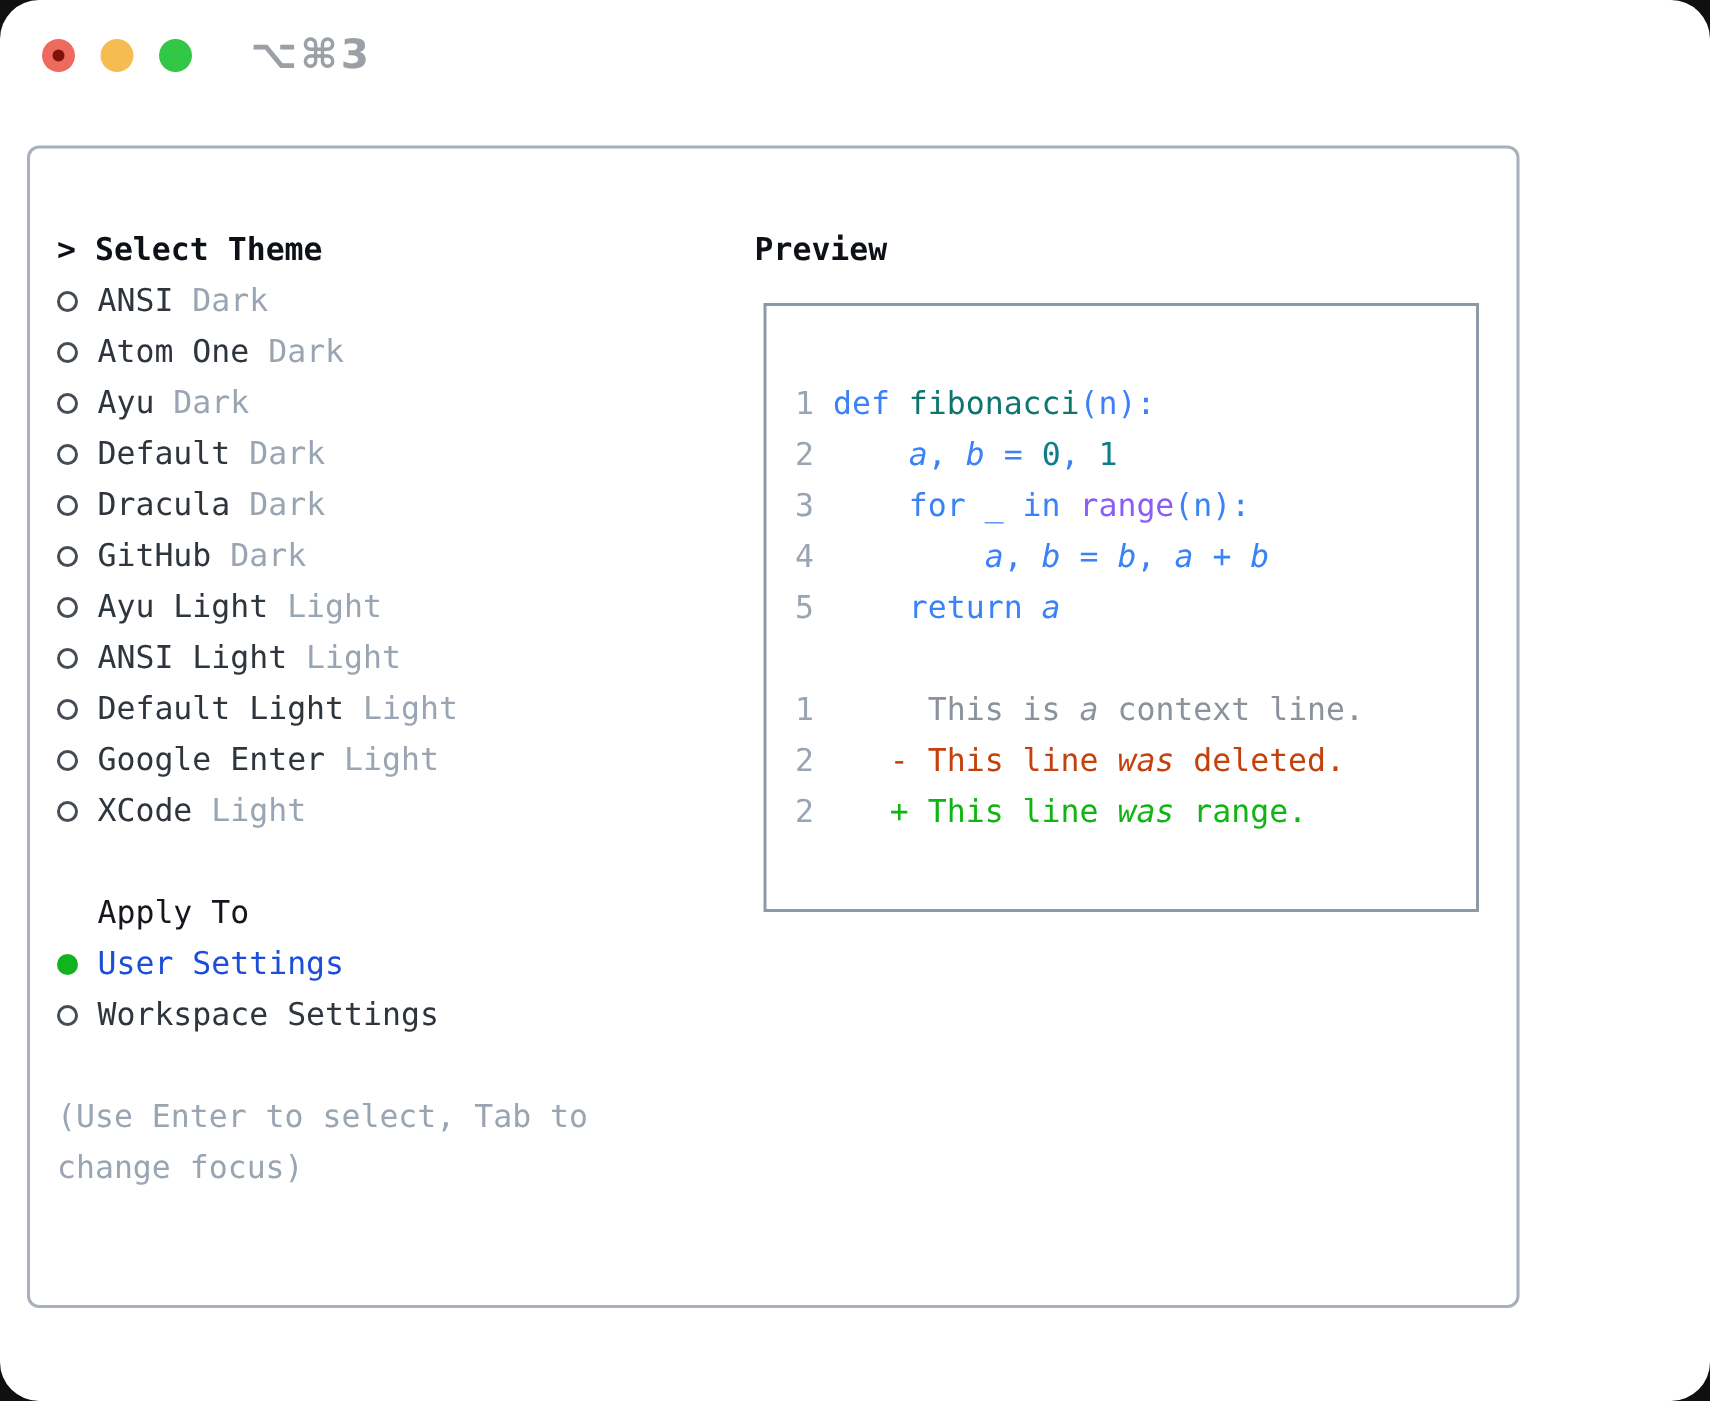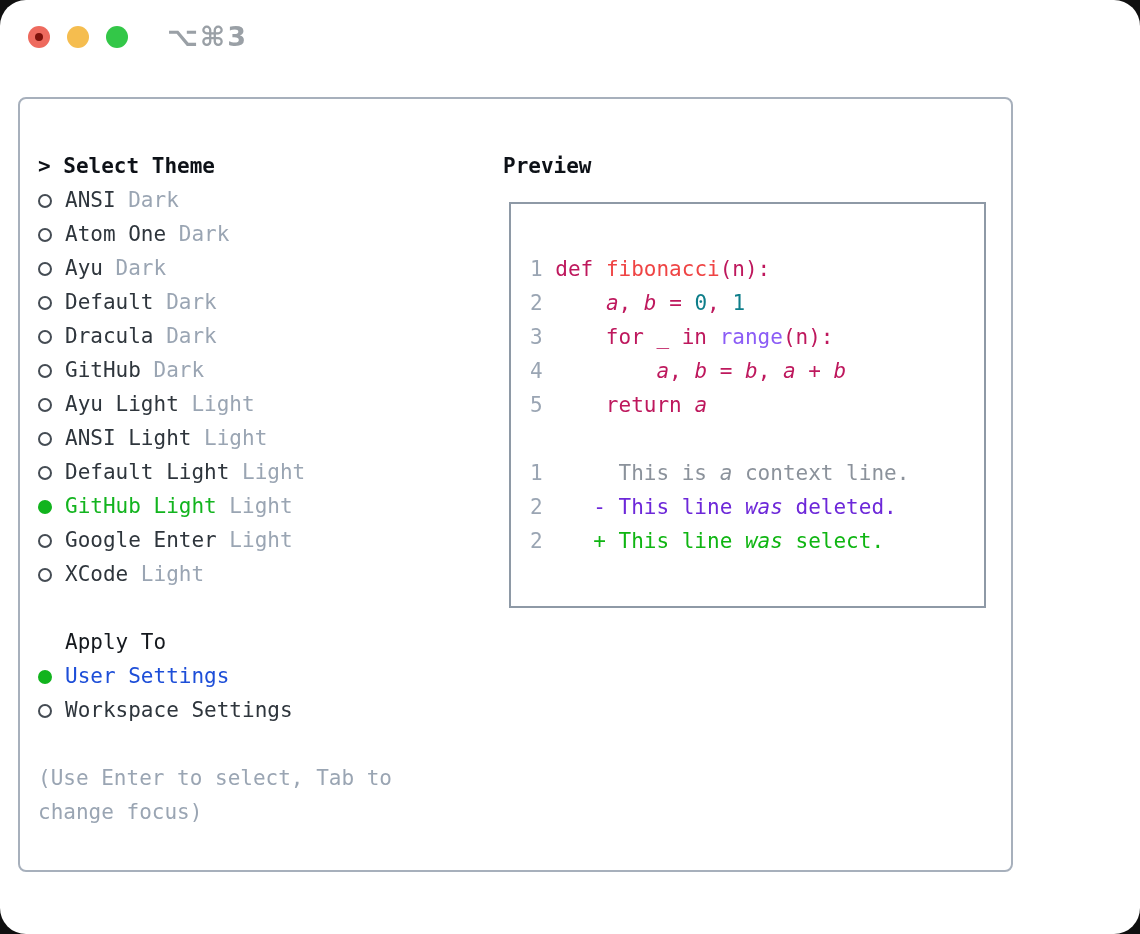--- a/index.html
+++ b/index.html
@@ -49,26 +49,26 @@
   .apply-row .tname{color:#2e353c;}
   .apply-row.selected .tname{color:#1d4ed8;}
   
   .col-right-header{position:absolute;left:483px;top:50px;}
   .preview-box{
     position:absolute;left:489px;top:103px;width:477px;height:406px;
     box-sizing:border-box;border:2px solid #8e99a6;background:#ffffff;
   }
   .code-lines{position:absolute;left:19px;top:48px;}
   .lnum{color:#9aa5b3;}
-  .tk.c-fg{color:#be185d;margin-top:44px;}
-  .tk.c-fn{color:#ef4444;margin-top:32px;}
+  .tk.c-fg{color:#3b82f6;margin-top:44px;}
+  .tk.c-fn{color:#0f766e;margin-top:32px;}
   .tk.c-num{color:#0e7e8a;}
   .tk.c-bi{color:#8b5cf6;}
   .tk.c-ctx{color:#8b929b;}
-  .tk.c-del{color:#6d28d9;}
+  .tk.c-del{color:#c2410c;}
   .tk.c-add{color:#0fb512;}
   .tk.i{font-style:italic;}
 </style>
 </head>
 <body>
 
 <div class="window">
 
   <span class="tl red">
       <span class="dot"></span>
@@ -85,21 +85,20 @@
       <div id="theme-list">
           <div class="row theme-row"><span class="radio"></span><span class="tname">ANSI</span><span class="variant"> Dark</span></div>
           <div class="row theme-row"><span class="radio"></span><span class="tname">Atom One</span><span class="variant"> Dark</span></div>
           <div class="row theme-row"><span class="radio"></span><span class="tname">Ayu</span><span class="variant"> Dark</span></div>
           <div class="row theme-row"><span class="radio"></span><span class="tname">Default</span><span class="variant"> Dark</span></div>
           <div class="row theme-row"><span class="radio"></span><span class="tname">Dracula</span><span class="variant"> Dark</span></div>
           <div class="row theme-row"><span class="radio"></span><span class="tname">GitHub</span><span class="variant"> Dark</span></div>
           <div class="row theme-row"><span class="radio"></span><span class="tname">Ayu Light</span><span class="variant"> Light</span></div>
           <div class="row theme-row"><span class="radio"></span><span class="tname">ANSI Light</span><span class="variant"> Light</span></div>
           <div class="row theme-row"><span class="radio"></span><span class="tname">Default Light</span><span class="variant"> Light</span></div>
-          <div class="row theme-row selected"><span class="radio on"></span><span class="tname">GitHub Light</span><span class="variant"> Light</span></div>
           <div class="row theme-row"><span class="radio"></span><span class="tname">Google Enter</span><span class="variant"> Light</span></div>
           <div class="row theme-row"><span class="radio"></span><span class="tname">XCode</span><span class="variant"> Light</span></div>
         </div>
 
       <div class="row"> </div>
       <div class="row"><span class="indent"> </span><span class="hdr2">Apply To</span></div>
 
       <div id="apply-list">
           <div class="row apply-row selected"><span class="radio on"></span><span class="tname">User Settings</span></div>
           <div class="row apply-row"><span class="radio"></span><span class="tname">Workspace Settings</span></div>
@@ -117,18 +116,18 @@
     <div class="preview-box">
       <div class="code-lines" id="code-lines">
           <div class="row code-row"><span class="lnum">1</span><span class="tk c-fg"> def </span><span class="tk c-fn">fibonacci</span><span class="tk c-fg">(n):</span></div>
           <div class="row code-row"><span class="lnum">2</span><span class="tk c-fg">     </span><span class="tk c-fg i">a</span><span class="tk c-fg">, </span><span class="tk c-fg i">b</span><span class="tk c-fg"> = </span><span class="tk c-num">0</span><span class="tk c-fg">, </span><span class="tk c-num">1</span></div>
           <div class="row code-row"><span class="lnum">3</span><span class="tk c-fg">     for _ in </span><span class="tk c-bi">range</span><span class="tk c-fg">(n):</span></div>
           <div class="row code-row"><span class="lnum">4</span><span class="tk c-fg">         </span><span class="tk c-fg i">a</span><span class="tk c-fg">, </span><span class="tk c-fg i">b</span><span class="tk c-fg"> = </span><span class="tk c-fg i">b</span><span class="tk c-fg">, </span><span class="tk c-fg i">a</span><span class="tk c-fg"> + </span><span class="tk c-fg i">b</span></div>
           <div class="row code-row"><span class="lnum">5</span><span class="tk c-fg">     return </span><span class="tk c-fg i">a</span></div>
           <div class="row code-row"><span class="lnum"></span><span> </span></div>
           <div class="row code-row"><span class="lnum">1</span><span class="tk c-ctx">      This is </span><span class="tk c-ctx i">a</span><span class="tk c-ctx"> context line.</span></div>
           <div class="row code-row"><span class="lnum">2</span><span class="tk c-del">    - This line </span><span class="tk c-del i">was</span><span class="tk c-del"> deleted.</span></div>
-          <div class="row code-row"><span class="lnum">2</span><span class="tk c-add">    + This line </span><span class="tk c-add i">was</span><span class="tk c-add"> select.</span></div>
+          <div class="row code-row"><span class="lnum">2</span><span class="tk c-add">    + This line </span><span class="tk c-add i">was</span><span class="tk c-add"> range.</span></div>
         </div>
     </div>
 
   </div>
 </div>
 
 </body></html>

